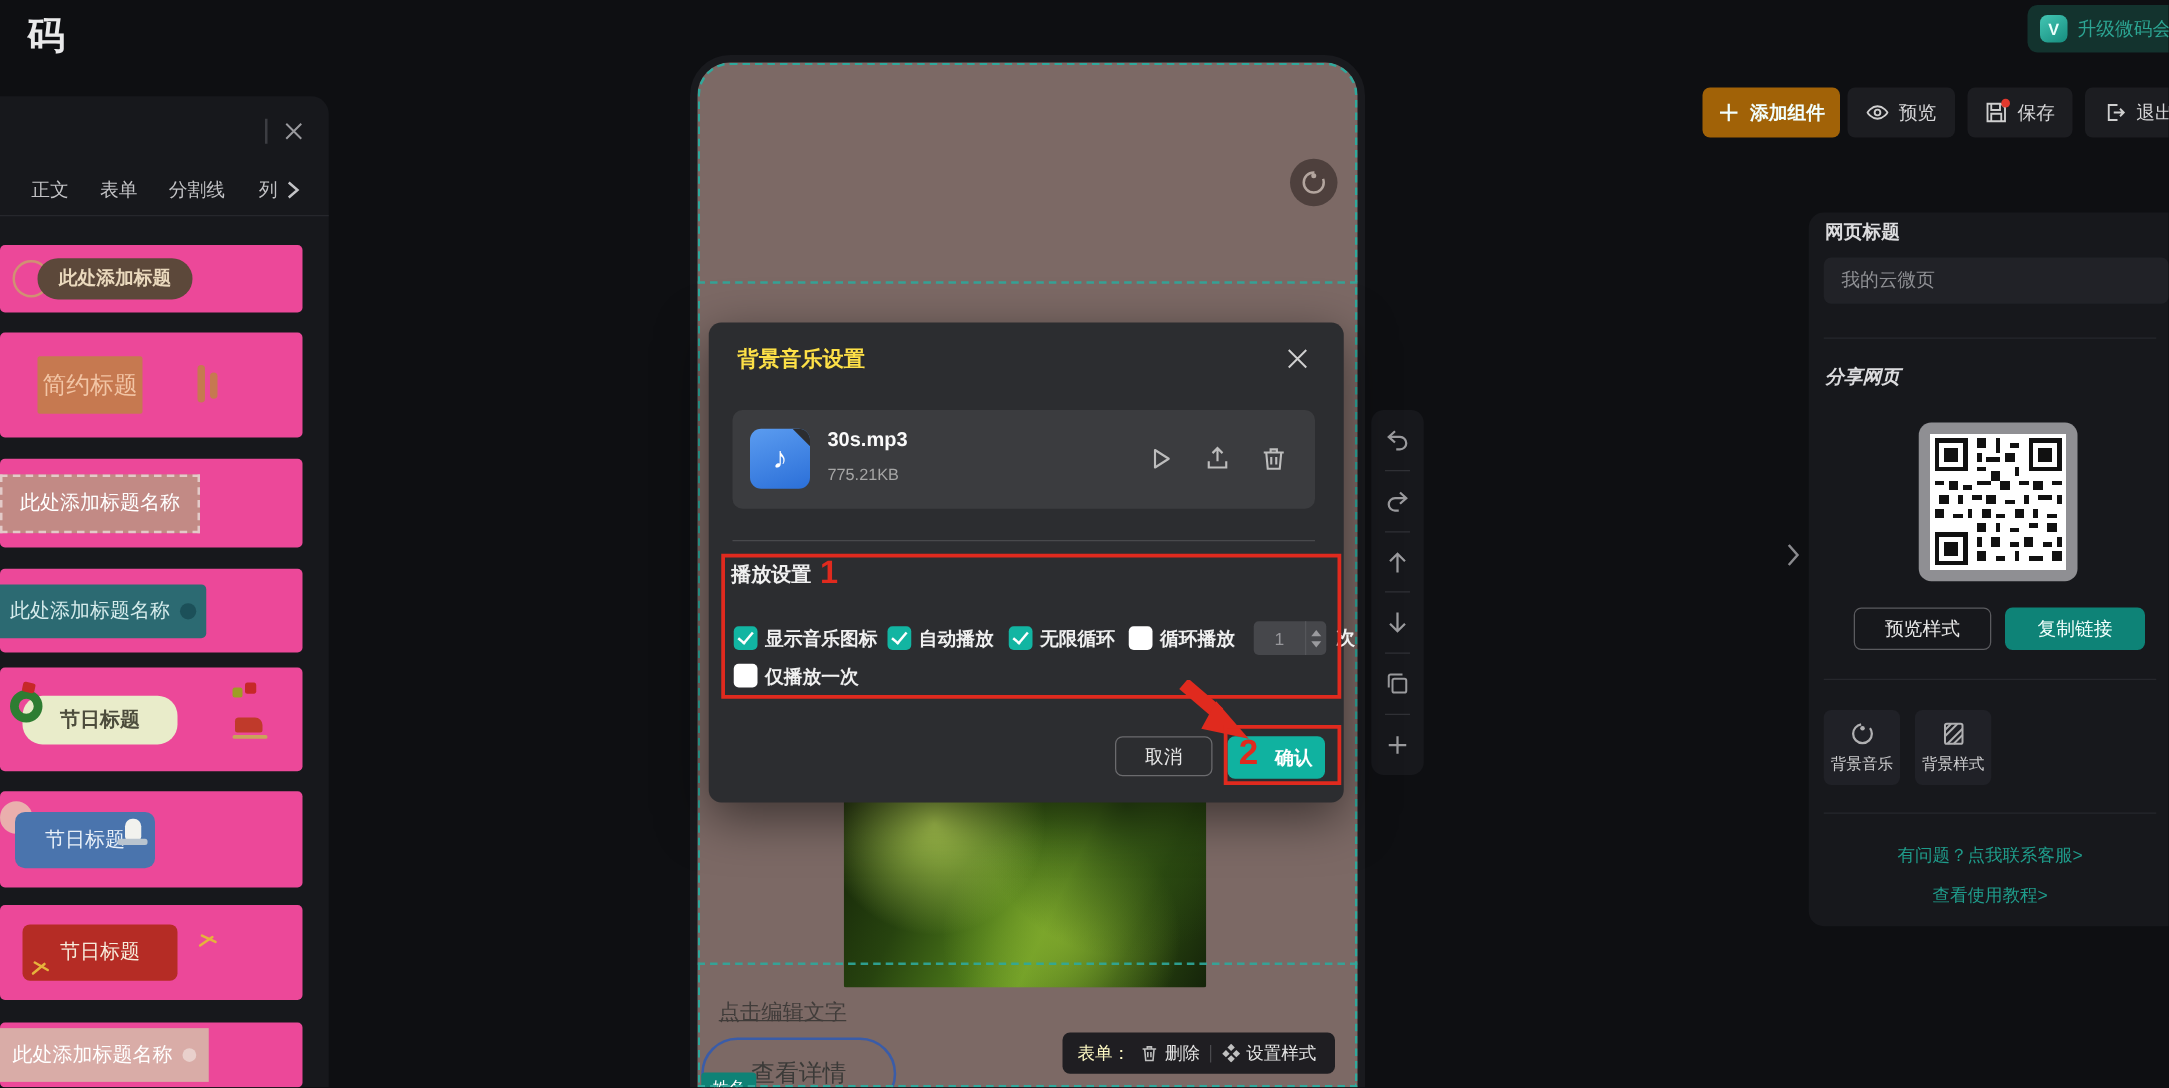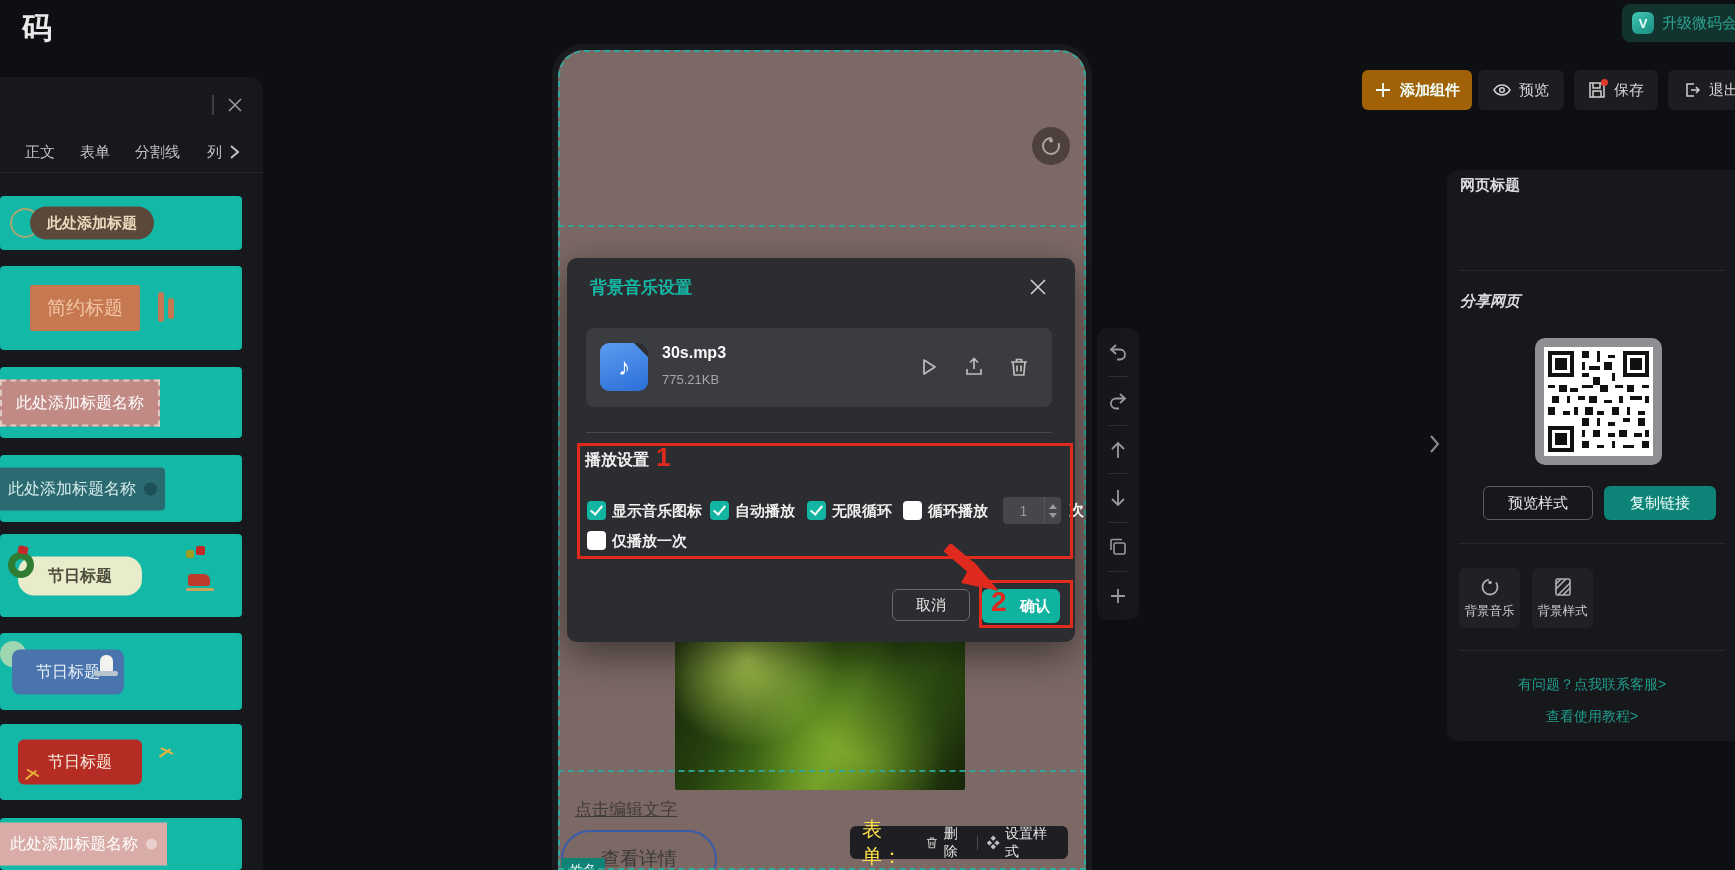--- a/index.html
+++ b/index.html
@@ -21,29 +21,29 @@
             gap:8px; font-size:15px; color:#d6d6d8; background:#1c1d21; }
   .actbtn.primary { background:#a16207; color:#f2fffd;font-weight:bold; }
   .act-icon { width:18px; height:18px; display:block; }
   .savedot { position:absolute; width:7px; height:7px; background:#e0392e; border-radius:50%; }
 
   
   .sidepanel { left:0; top:77px; width:263px; height:793px; background:#17181c; border-radius:0 14px 0 0; }
   .sp-handle { left:212px; top:95px; width:2px; height:20px; background:#3c3d42; }
   .sp-tab { top:143px; font-size:15px; color:#c3c3c6; cursor:pointer; }
   .sp-divider { left:0; top:172px; width:263px; height:1px; background:#26272c; }
-  .tcard { left:0; width:242px; background:#14b8a6; border-radius:4px; overflow:hidden; }
+  .tcard { left:0; width:242px; background:#ec4899; border-radius:4px; overflow:hidden; }
   .tinner { position:absolute; white-space:nowrap; }
 
   .t1-pill { left:30px; top:50%; transform:translateY(-50%); background:#5c483a; color:#ead9bd;
              font-size:15px; font-weight:bold; padding:7px 17px; border-radius:999px; }
   .t1-arc  { left:10px; top:50%; transform:translateY(-50%); width:30px; height:30px;
              border:2px solid #c9a469; border-radius:50%; opacity:.8; }
   .t2-sal  { left:30px; top:50%; transform:translateY(-50%); background:#c67950; color:#f2c5a5;
-             font-size:19px; padding:10px 17px; border-radius:2px; }
+             font-size:19px; padding:10px 4px; border-radius:2px; }
   .t2-bar1 { left:158px; top:26px; width:6px; height:30px; background:#c67950; border-radius:3px; }
   .t2-bar2 { left:168px; top:32px; width:6px; height:21px; background:#c67950; border-radius:3px; }
   .t3-stamp{ left:0; top:50%; transform:translateY(-50%); width:160px; background:#c28a85;
              border:2px dashed rgba(255,255,255,.55); color:#fff; font-size:16px; padding:11px 6px; text-align:center; }
   .t4-tag  { left:0; top:50%; transform:translateY(-50%); background:#2c6a72; color:#d6ecec;
              font-size:16px; padding:11px 8px; display:flex; align-items:center; gap:8px; border-radius:0 4px 4px 0; }
   .t4-dot  { width:13px; height:13px; border-radius:50%; background:#1c5059; }
   .t5-fest { left:18px; top:50%; transform:translateY(-50%); background:#e9ecca; border-radius:16px;
              color:#4c4c3c; font-size:16px; font-weight:bold; padding:9px 30px; }
   .t5-wreath { left:8px; top:18px; width:26px; height:26px; border:7px solid #2e7d32; border-radius:50%; }
@@ -80,28 +80,28 @@
              linear-gradient(115deg,#101d07 0%,#27430f 28%,#4a7619 48%,#6d9d26 60%,#2c4a10 80%,#15240a 100%); }
   .edit-text { left:17px; top:748px; font-size:17px; color:#403c3a;text-decoration:underline; }
   .detail-btn { left:3px; top:780px; width:156px; height:58px; border:2px solid #3a5ca8; border-radius:30px;
                 display:flex; align-items:center; justify-content:center; font-size:19px; color:#3b3a38; }
   .name-chip { left:3px; top:808px; width:44px; height:24px; background:#0f8276; color:#fff; font-size:13px;
                display:flex; align-items:center; justify-content:center; border-radius:3px; }
 
   
   .ctx-toolbar { left:850px; top:826px; width:218px; height:33px; background:rgba(24,25,29,.93); border-radius:6px;
                  display:flex; align-items:center; gap:8px; padding:0 12px; z-index:25; }
-  .ctx-prefix { font-size:20px; color:#fde047; }
+  .ctx-prefix { font-size:14px; color:#fef9c3; }
   .ctx-item { display:flex; align-items:center; gap:5px; font-size:14px; color:#e3e3e3; cursor:pointer; }
   .ctx-sep { width:1px; height:14px; background:#4a4a4e; }
 
   
   .modal { left:567px; top:258px; width:508px; height:384px; background:#2c2d30; border-radius:10px;
            box-shadow:0 12px 40px rgba(0,0,0,.5); z-index:30; }
-  .m-title { left:23px; top:18px; font-size:17px; font-weight:bold; color:#14b8a6; }
+  .m-title { left:23px; top:18px; font-size:17px; font-weight:bold; color:#fde047; }
   .m-close { left:460px; top:18px; width:22px; height:22px; cursor:pointer; }
   .file-card { left:19px; top:70px; width:466px; height:79px; background:#3b3c3f; border-radius:8px; }
   .file-icon { left:14px; top:15px; width:48px; height:48px; border-radius:9px;
                background:linear-gradient(160deg,#5b9cf0,#2b6fd8); display:flex; align-items:center; justify-content:center;
                color:#fff; font-size:24px; }
   .file-icon::after { content:""; position:absolute; right:0; top:0; border-style:solid; border-width:0 14px 14px 0;
                       border-color:transparent #2c2d30 transparent transparent; border-radius:0 9px 0 0; }
   .file-name { left:76px; top:16px; font-size:16px; font-weight:bold; color:#fafafa; }
   .file-size { left:76px; top:44px; font-size:13px; color:#a6a6a6; }
   .f-icon { top:27px; width:24px; height:24px; cursor:pointer; }
@@ -385,20 +385,21 @@
         <path d="M11 4v14M4 11h14"></path>
       </svg>
   </div>
 
   <svg class="abs collapse" viewBox="0 0 16 24" fill="none" stroke="#8a8a8e" stroke-width="2">
       <path d="M5 4l7 8-7 8"></path>
     </svg>
 
   <div class="abs rpanel">
     <span class="abs rp-label" style="left:13px;top:6px;">网页标题</span>
+    <input class="abs rp-input" value="我的云微页" style="">
     <div class="abs rp-div" style="top:100px;"></div>
     <span class="abs rp-label" style="left:13px;top:122px;font-style:italic;">分享网页</span>
 
     <div class="abs qr-frame">
       <svg width="109" height="109" viewBox="0 0 29 29" shape-rendering="crispEdges">
         <rect width="29" height="29" fill="#ffffff"></rect>
         <g fill="#111111">
           <rect x="1" y="1" width="7" height="7"></rect>
             <rect x="21" y="1" width="7" height="7"></rect>
             <rect x="1" y="21" width="7" height="7"></rect>

